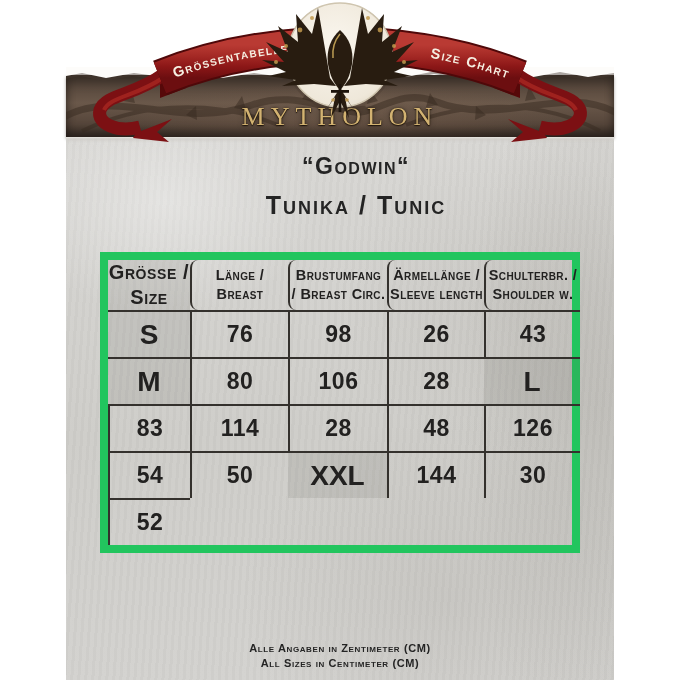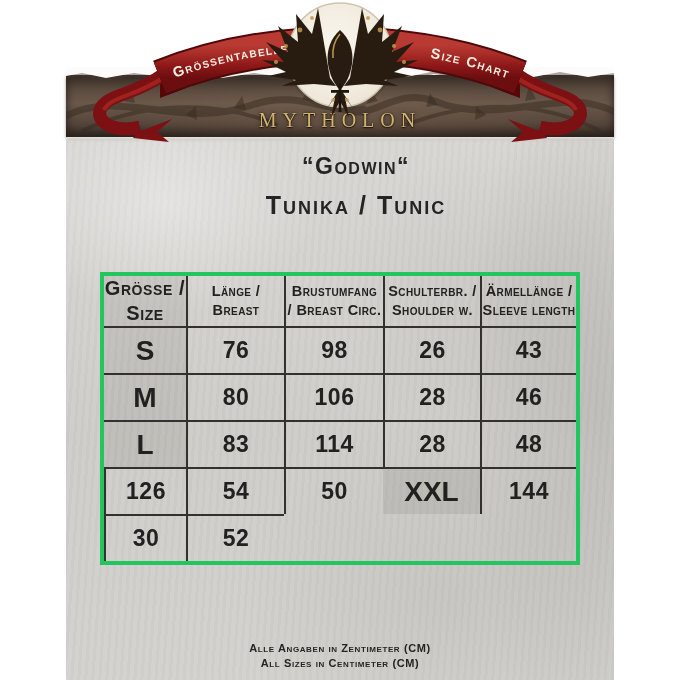--- a/index.html
+++ b/index.html
@@ -26,50 +26,50 @@
   
   .band { position:absolute; left:0; top:75px; width:548px; height:62px;
     background:
       radial-gradient(300px 60px at 50% 85%, rgba(150,120,95,.25), rgba(0,0,0,0) 75%),
       linear-gradient(#4c3e34, #6a584a 45%, #55453a 80%, #3f332b);
     box-shadow: inset 0 -6px 10px rgba(0,0,0,.35), inset 0 8px 10px rgba(0,0,0,.28),
                 0 2px 3px rgba(60,50,40,.45);
   }
   .band svg.thorns { position:absolute; inset:0; width:100%; height:100%; }
   .brand { position:absolute; left:0; right:0; bottom:5px; text-align:center;
-    font-family:"Liberation Serif", serif; font-size:20px; font-weight:400;
+    font-family:"Liberation Serif", serif; font-size:26px; font-weight:400;
     letter-spacing:6px; color:#d3b372;
     text-shadow:0 1px 1px #1c130a, 0 0 2px rgba(30,20,8,.8), 0 0 6px rgba(0,0,0,.4); }
 
   
   .torn { position:absolute; left:0; top:-8px; width:548px; height:16px; }
 
   
   .header-deco { position:absolute; left:0; top:0; width:680px; height:150px; }
   .ribbon-text { font-family:"Liberation Sans", sans-serif; font-size:14.5px; font-weight:700;
     font-variant:small-caps; letter-spacing:1.4px; fill:#f6efe2; }
 
   
   .title-block { position:absolute; left:0; top:153px; width:580px; text-align:center; color:#242424; }
   .title-1 { font-size:23px; font-weight:700; font-variant:small-caps; letter-spacing:1.5px; }
   .title-2 { font-size:25px; font-weight:700; font-variant:small-caps; letter-spacing:2px; margin-top:11px; }
 
   
   .size-table { position:absolute; left:34px; top:252px; width:480px;
-    border:4px solid #22c55e; display:grid;
+    border:8px solid #22c55e; display:grid;
     grid-template-columns:82px 98px 99px 97px 96px;
     grid-template-rows:50px 47px 47px 47px 47px 47px;
-    color:#222120;margin-top:20px; }
+    color:#222120; }
   .t-cell { border-left:2px solid #34312d; border-top:2px solid #34312d;
     display:flex; flex-direction:column; align-items:center; justify-content:center;
     text-align:center; }
   .t-cell.first-col { border-left:none; background:rgba(95,90,82,.13); }
   .t-cell.first-row { border-top:none; }
   .head-small { font-size:14.5px; font-weight:700; font-variant:small-caps;
-    letter-spacing:.4px; line-height:1.3; }
+    letter-spacing:.4px; line-height:1.3;border-radius:8px; }
   .head-big { font-size:20px; font-weight:700; font-variant:small-caps;
     letter-spacing:.6px; line-height:1.25; }
   .cell-size { font-size:28px; font-weight:700; }
   .cell-val  { font-size:23px; font-weight:700; letter-spacing:.5px; }
 
   
   .footer { position:absolute; left:0; top:641px; width:548px; text-align:center;
     color:#242424; font-size:11px; font-weight:700; font-variant:small-caps;
     letter-spacing:.6px; line-height:1.35; }
 </style>
@@ -122,39 +122,38 @@
       </div>
       <div class="t-cell first-row head-small">
         <span>Länge /</span>
         <span>Breast</span>
       </div>
       <div class="t-cell first-row head-small">
         <span>Brustumfang</span>
         <span>/ Breast Circ.</span>
       </div>
       <div class="t-cell first-row head-small">
+        <span>Ärmellänge /</span>
+        <span>Sleeve length</span>
+      </div>
+      <div class="t-cell first-row head-small">
         <span>Schulterbr. /</span>
         <span>Shoulder w.</span>
-      </div>
-      <div class="t-cell first-row head-small">
-        <span>Ärmellänge /</span>
-        <span>Sleeve length</span>
       </div>
 
       <div class="t-cell first-col cell-size">S</div>
       <div class="t-cell cell-val">76</div>
       <div class="t-cell cell-val">98</div>
       <div class="t-cell cell-val">26</div>
       <div class="t-cell cell-val">43</div>
 
       <div class="t-cell first-col cell-size">M</div>
       <div class="t-cell cell-val">80</div>
       <div class="t-cell cell-val">106</div>
       <div class="t-cell cell-val">28</div>
-      <div class="t-cell cell-val">46</div>
 
       <div class="t-cell first-col cell-size">L</div>
       <div class="t-cell cell-val">83</div>
       <div class="t-cell cell-val">114</div>
       <div class="t-cell cell-val">28</div>
       <div class="t-cell cell-val">48</div>
 
       <div class="t-cell cell-val">126</div>
       <div class="t-cell cell-val">54</div>
       <div class="t-cell cell-val">50</div>

